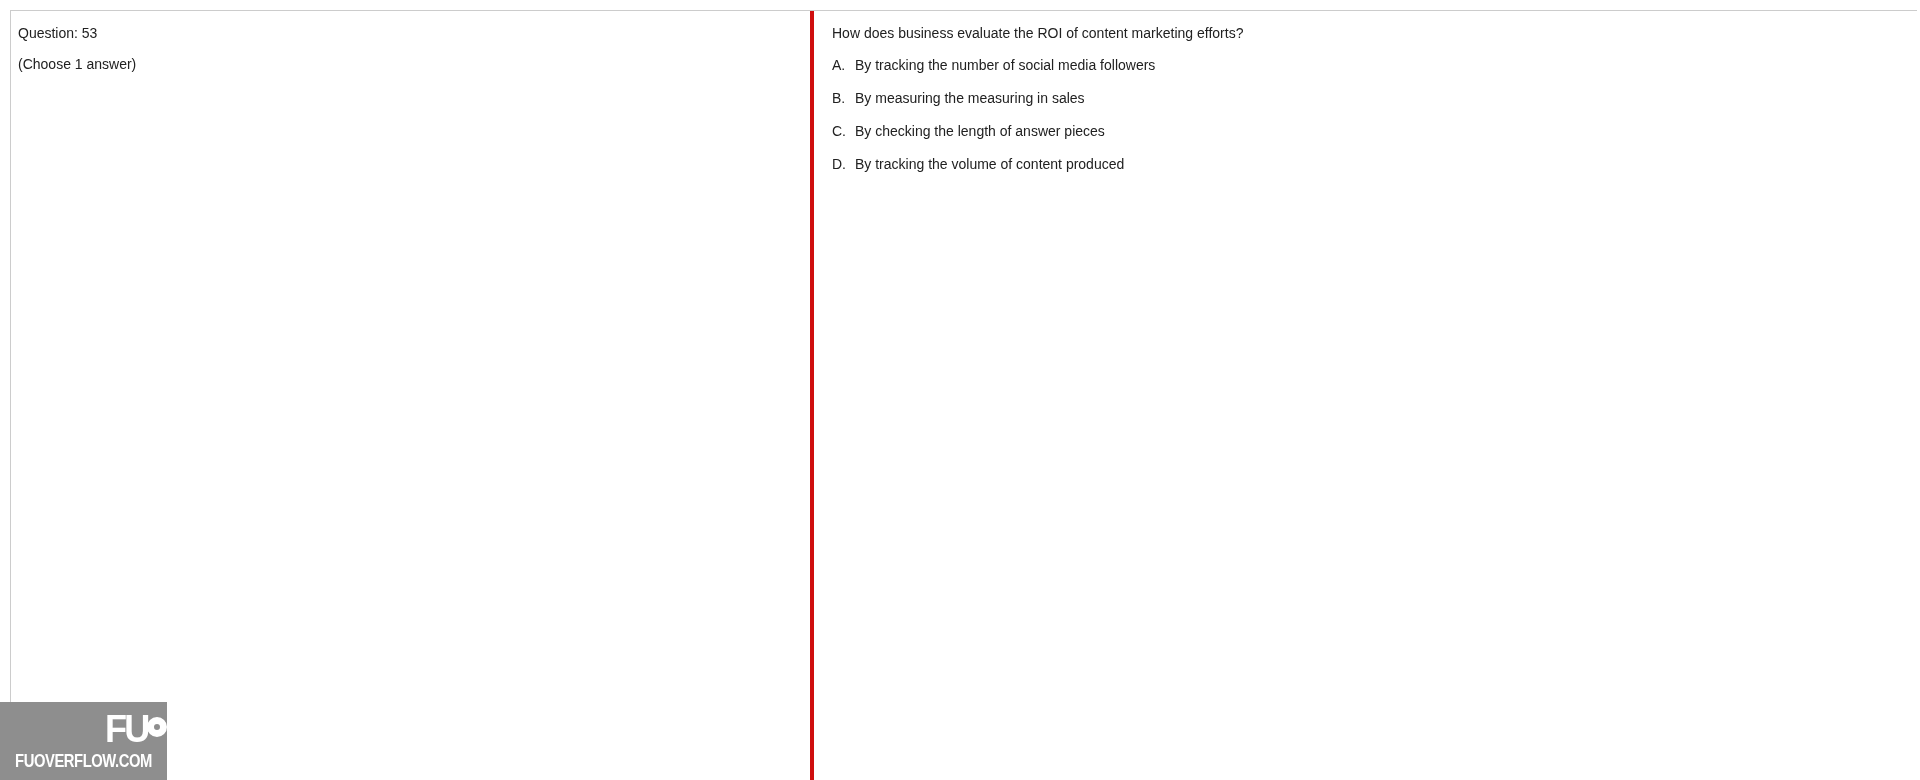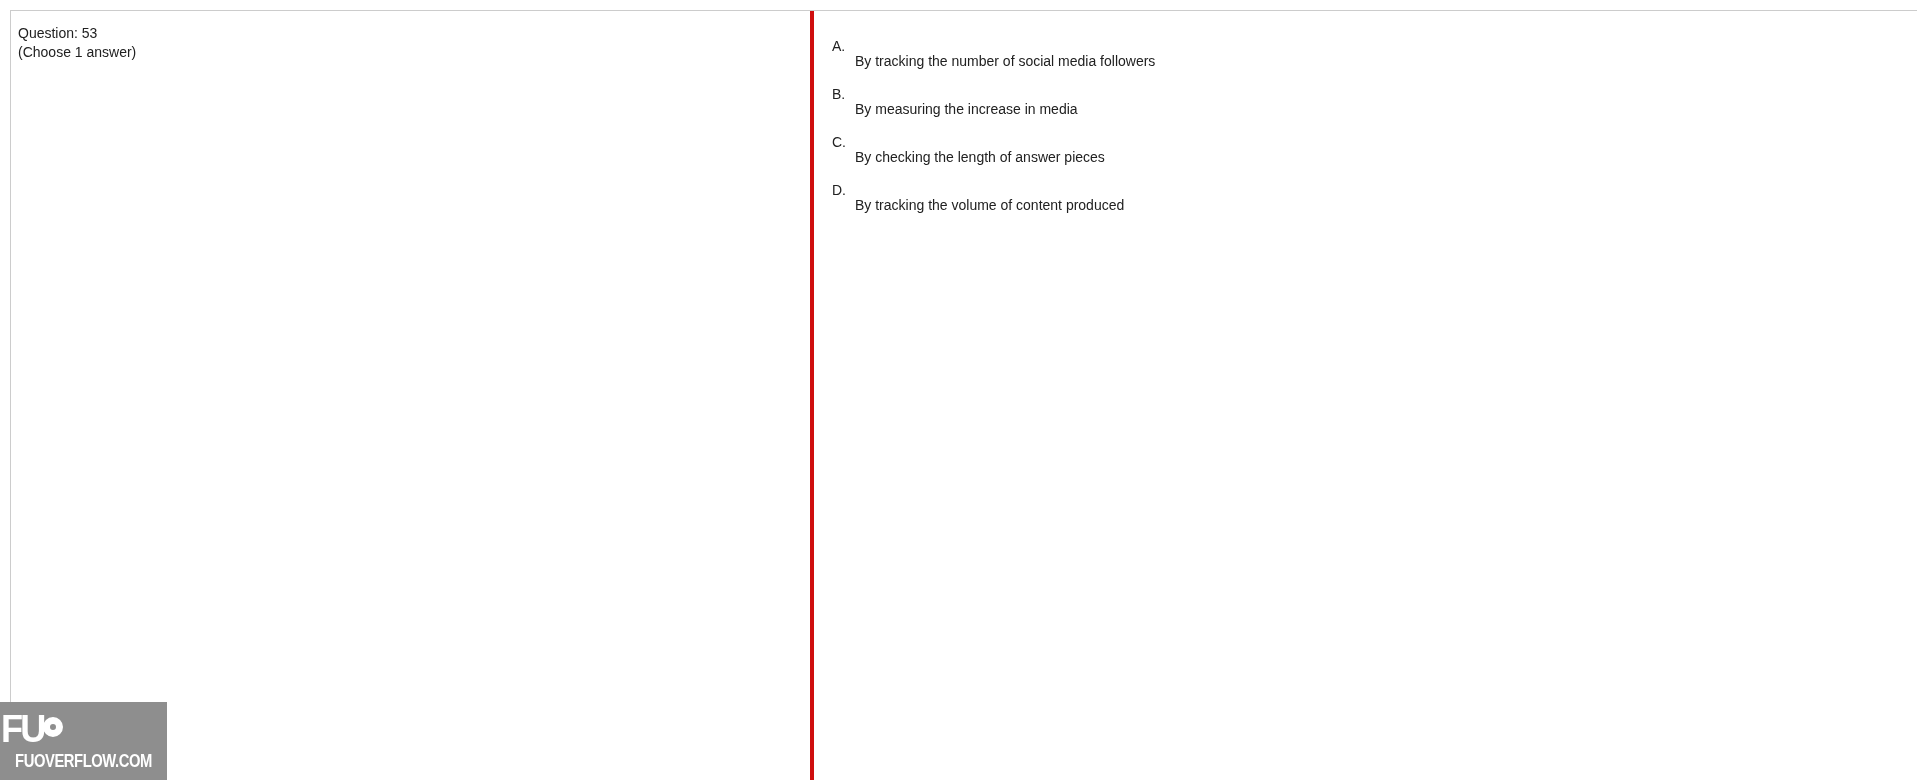--- a/index.html
+++ b/index.html
@@ -27,21 +27,21 @@
     align-items: stretch;
   }
 
   .left-pane {
     width: 799px;
     padding: 13px 10px 0 7px;
     font-size: 14px;
     line-height: 19px;
   }
   .left-pane .choose-label {
-    margin-top: 0;
+    margin-top: 12px;
   }
 
   .red-divider {
     width: 4px;
     background: #cf0e0e;
     flex: 0 0 auto;
   }
 
   .right-pane {
     flex: 1;
@@ -57,33 +57,32 @@
     display: flex;
     margin-bottom: 14px;
     cursor: pointer;
   }
   .option-letter {
     width: 23px;
     flex: 0 0 auto;
   }
   .option-text {
     flex: 1;
-    margin-top: 15px;
   }
 
   
   .watermark {
     position: absolute;
     left: 0;
     top: 702px;
     width: 167px;
     height: 78px;
     background: #8e8e8e;
     z-index: 5;
-    text-align: left;
+    text-align: right;
     overflow: hidden;
   }
   .wm-logo-row {
     margin-top: 6px;
     height: 40px;
     line-height: 40px;
     white-space: nowrap;
   }
   .wm-logo-fu {
     display: inline-block;
@@ -125,31 +124,32 @@
 <div class="quiz-container">
 
   <div class="left-pane">
     <div class="question-number">Question: 53</div>
     <div class="choose-label">(Choose 1 answer)</div>
   </div>
 
   <div class="red-divider"></div>
 
   <div class="right-pane">
+    <div class="question-text">How does business evaluate the ROI of content marketing efforts?</div>
 
     <div class="options-list">
 
       <div class="option-row">
         <span class="option-letter">A.</span>
         <span class="option-text">By tracking the number of social media followers</span>
       </div>
 
       <div class="option-row">
         <span class="option-letter">B.</span>
-        <span class="option-text">By measuring the increase in media</span>
+        <span class="option-text">By measuring the measuring in sales</span>
       </div>
 
       <div class="option-row">
         <span class="option-letter">C.</span>
         <span class="option-text">By checking the length of answer pieces</span>
       </div>
 
       <div class="option-row">
         <span class="option-letter">D.</span>
         <span class="option-text">By tracking the volume of content produced</span>

